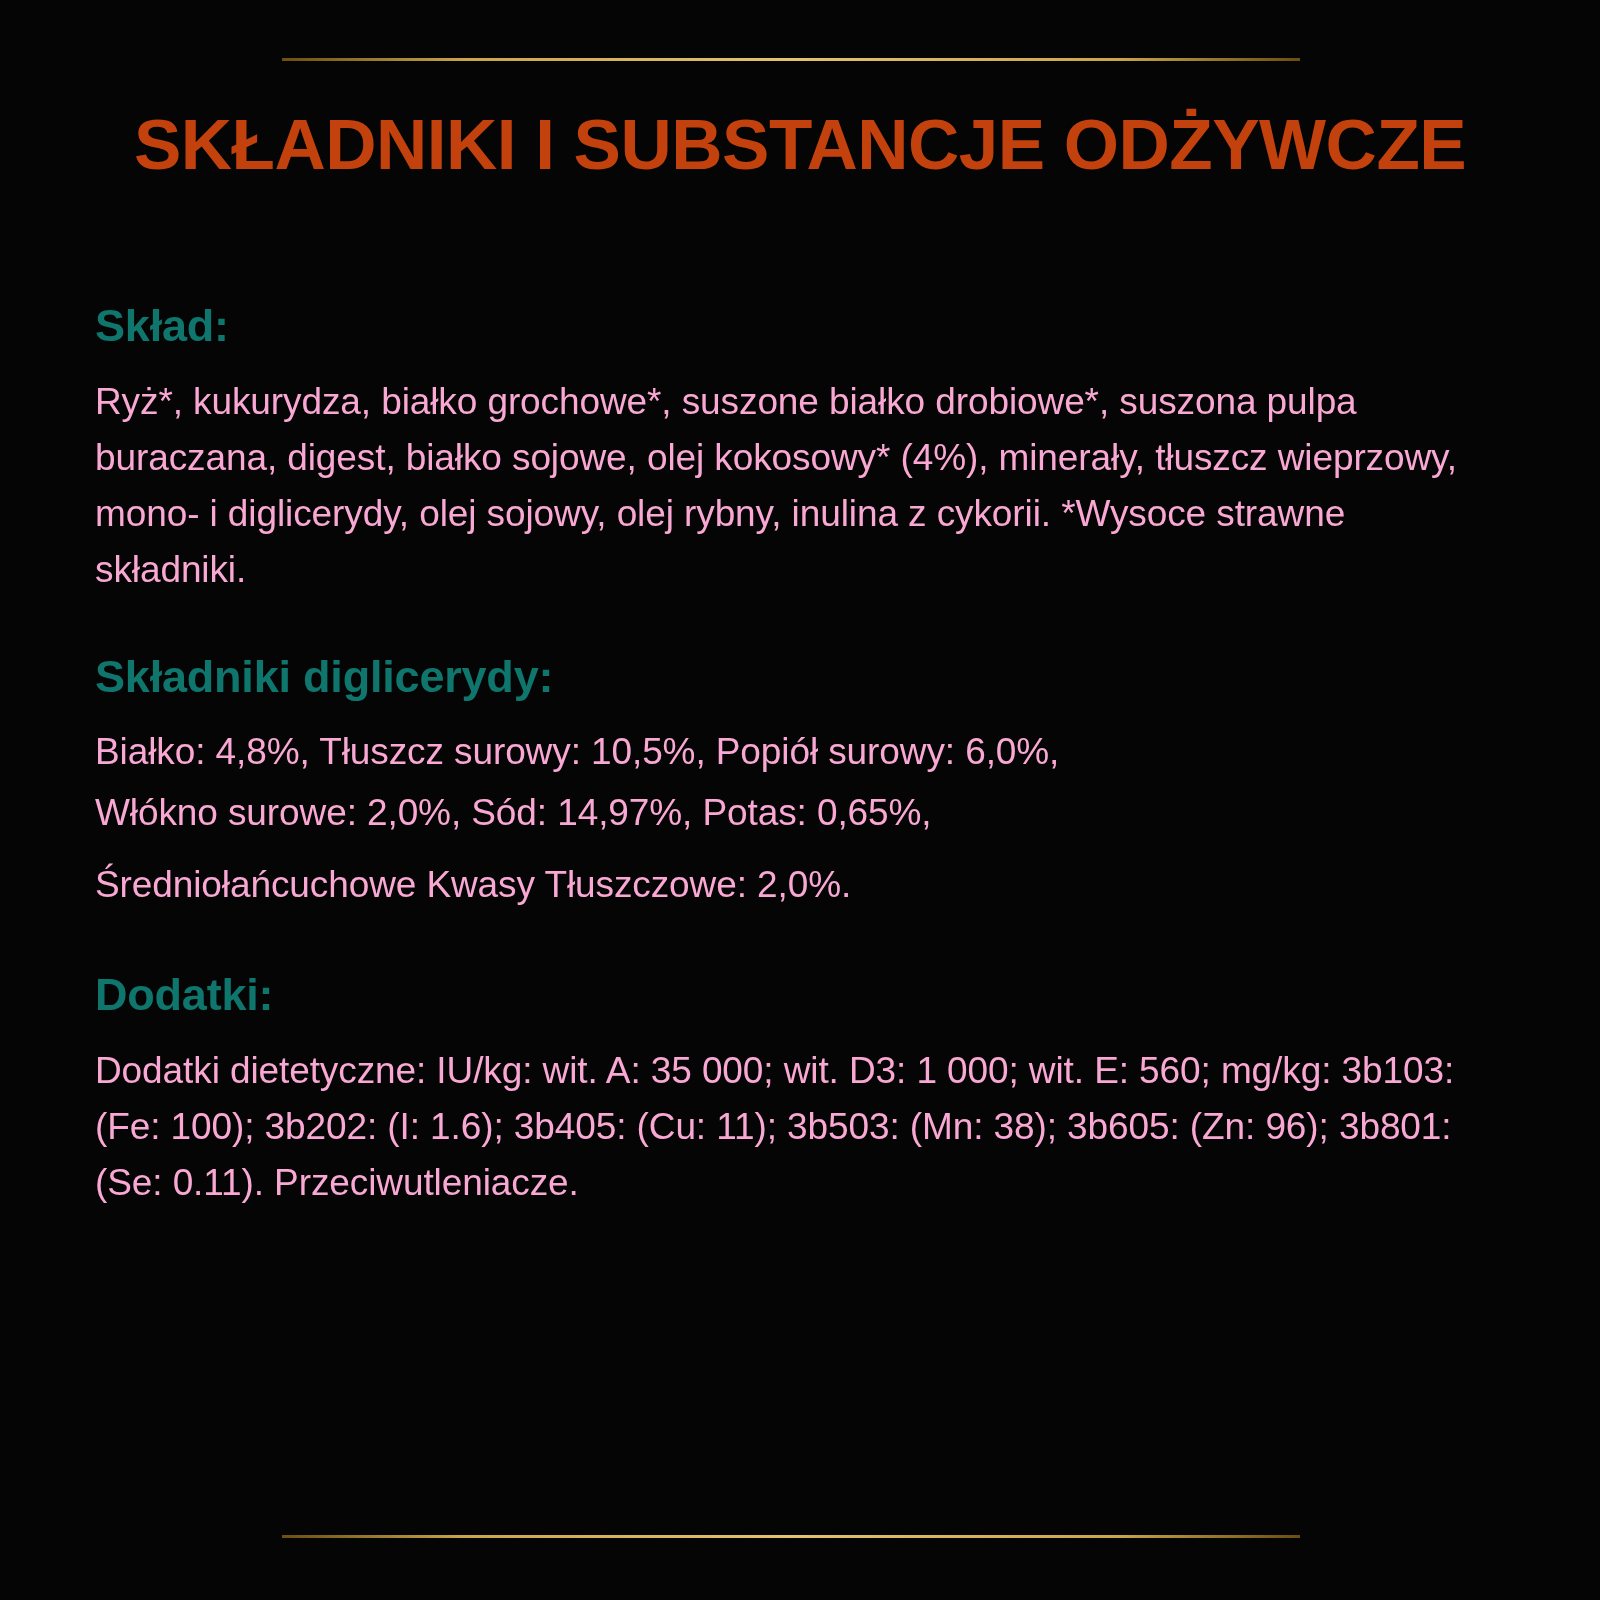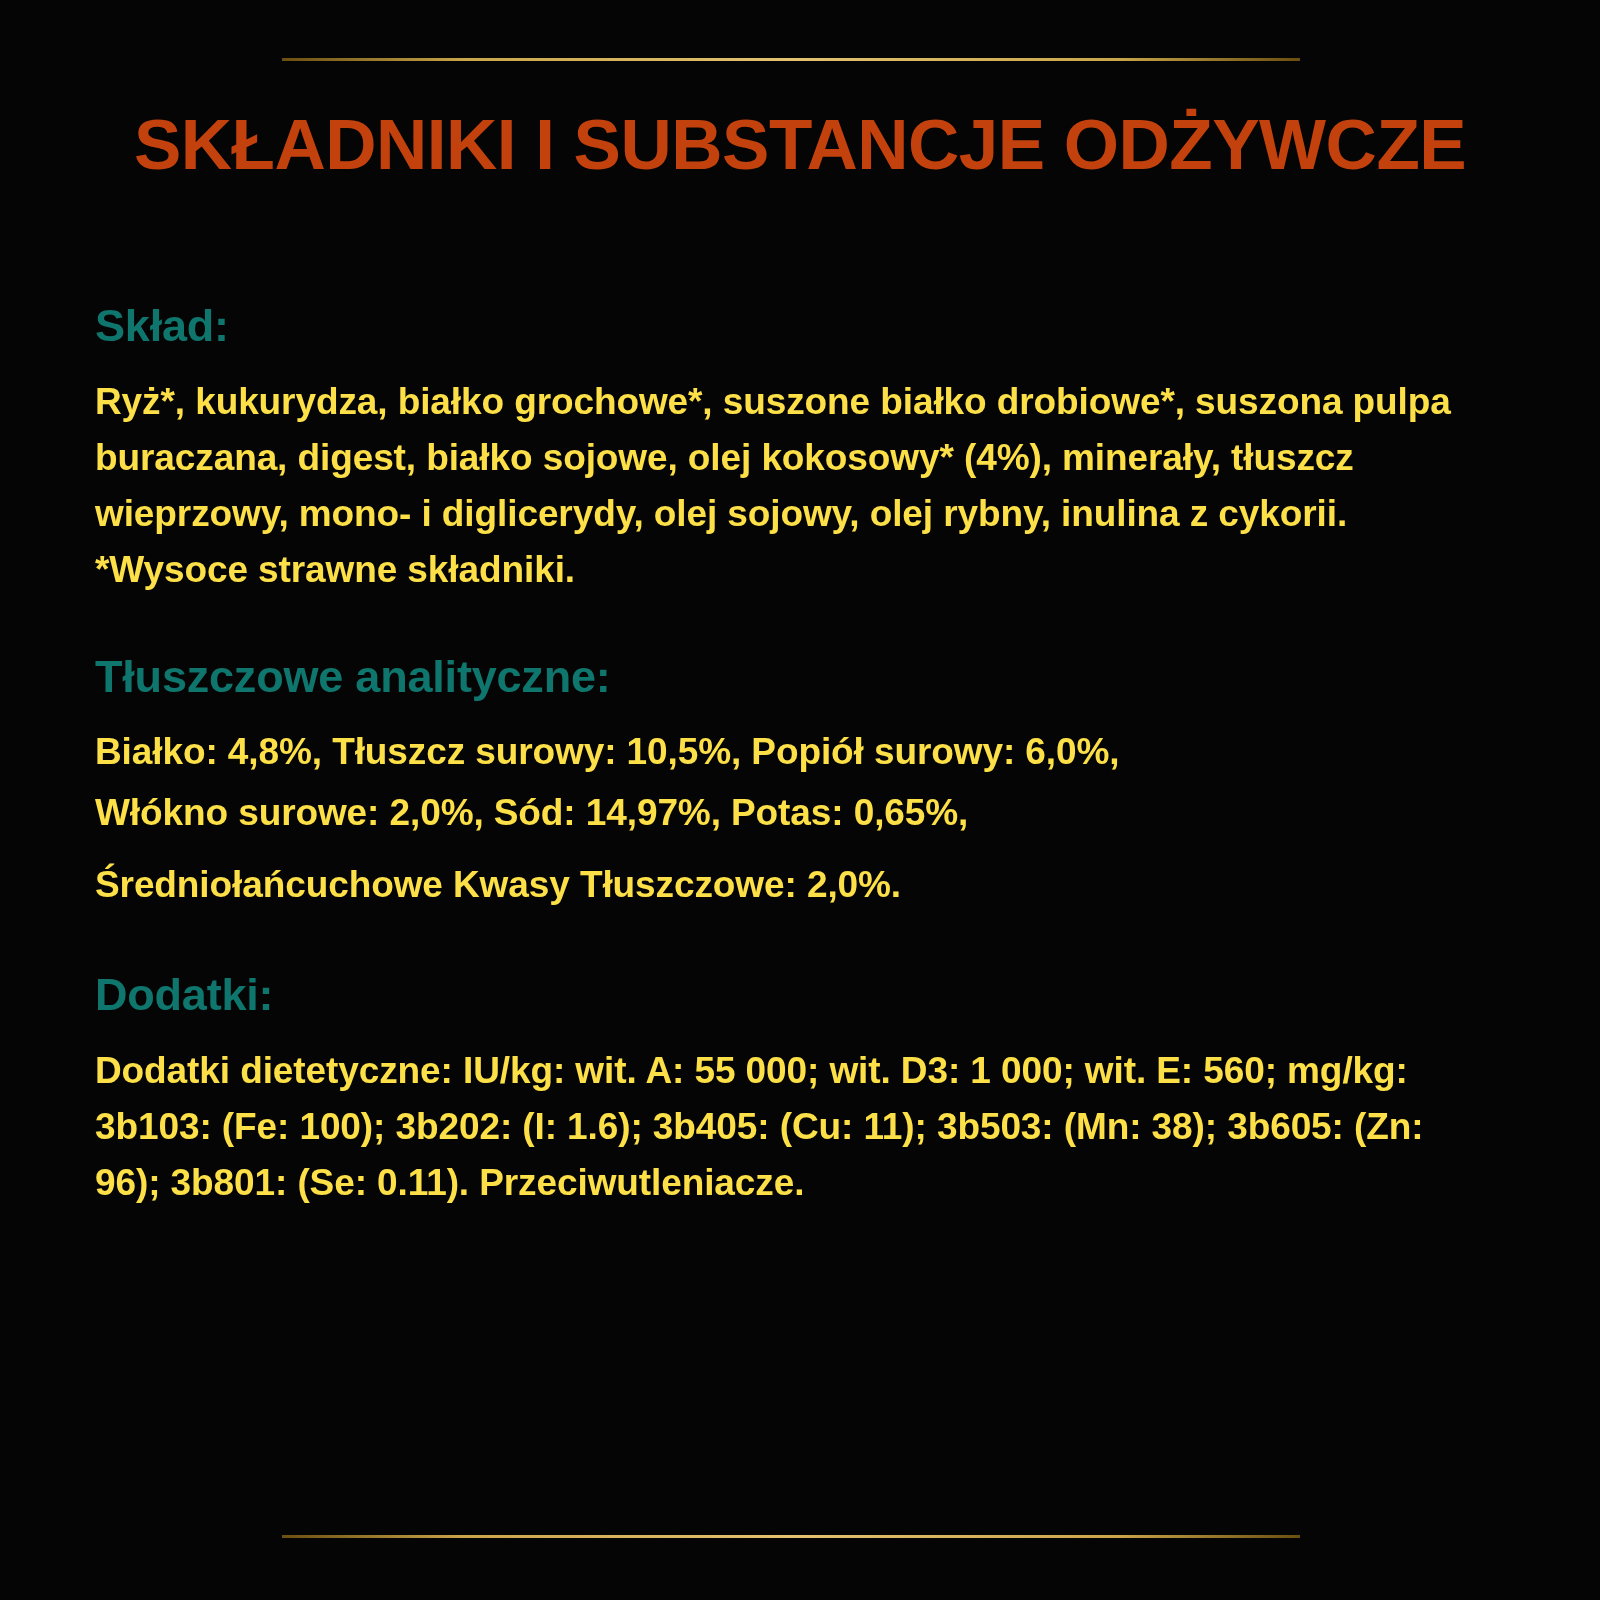--- a/index.html
+++ b/index.html
@@ -64,24 +64,24 @@
   .section-heading {
     color: #0f766e;
     font-size: 45px;
     font-weight: 700;
     line-height: 1.15;
     margin: 0 0 22px 0;
     letter-spacing: -0.2px;
   }
 
   .section-body {
-    color: #fde047;
+    color: #f9a8d4;
     font-size: 37px;
     line-height: 1.52;
-    font-weight: 700;
+    font-weight: 400;
     margin: 0;
     max-width: 1400px;
     letter-spacing: -0.1px;
   }
 
   .analytic-line {
     margin: 0 0 4px 0;
   }
   .analytic-line.spaced {
     margin-top: 16px;
@@ -101,28 +101,28 @@
   <h1 class="title">SKŁADNIKI I SUBSTANCJE ODŻYWCZE</h1>
 
   <div class="content">
 
     <section class="section section-sklad">
       <h2 class="section-heading">Skład:</h2>
       <p class="section-body">Ryż*, kukurydza, białko grochowe*, suszone białko drobiowe*, suszona pulpa buraczana, digest, białko sojowe, olej kokosowy* (4%), minerały, tłuszcz wieprzowy, mono- i diglicerydy, olej sojowy, olej rybny, inulina z cykorii. *Wysoce strawne składniki.</p>
     </section>
 
     <section class="section section-analityczne">
-      <h2 class="section-heading">Tłuszczowe analityczne:</h2>
+      <h2 class="section-heading">Składniki diglicerydy:</h2>
       <p class="section-body analytic-line">Białko: 4,8%, Tłuszcz surowy: 10,5%, Popiół surowy: 6,0%,</p>
       <p class="section-body analytic-line">Włókno surowe: 2,0%, Sód: 14,97%, Potas: 0,65%,</p>
       <p class="section-body analytic-line spaced">Średniołańcuchowe Kwasy Tłuszczowe: 2,0%.</p>
     </section>
 
     <section class="section">
       <h2 class="section-heading">Dodatki:</h2>
-      <p class="section-body">Dodatki dietetyczne: IU/kg: wit. A: 55 000; wit. D3: 1 000; wit. E: 560; mg/kg: 3b103: (Fe: 100); 3b202: (I: 1.6); 3b405: (Cu: 11); 3b503: (Mn: 38); 3b605: (Zn: 96); 3b801: (Se: 0.11). Przeciwutleniacze.</p>
+      <p class="section-body">Dodatki dietetyczne: IU/kg: wit. A: 35 000; wit. D3: 1 000; wit. E: 560; mg/kg: 3b103: (Fe: 100); 3b202: (I: 1.6); 3b405: (Cu: 11); 3b503: (Mn: 38); 3b605: (Zn: 96); 3b801: (Se: 0.11). Przeciwutleniacze.</p>
     </section>
 
   </div>
 
   <div class="rule rule-bottom"></div>
 
 </div>
 
 </body></html>

